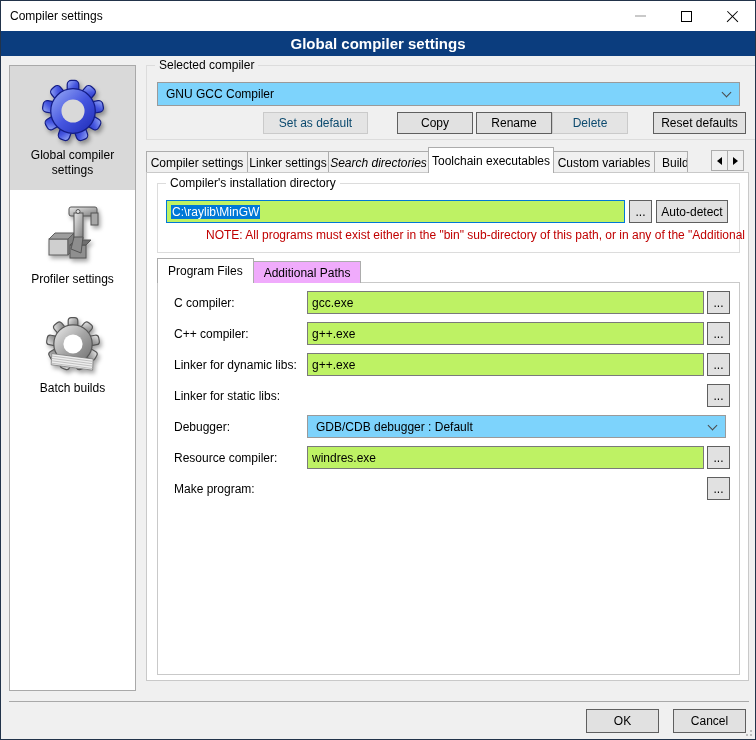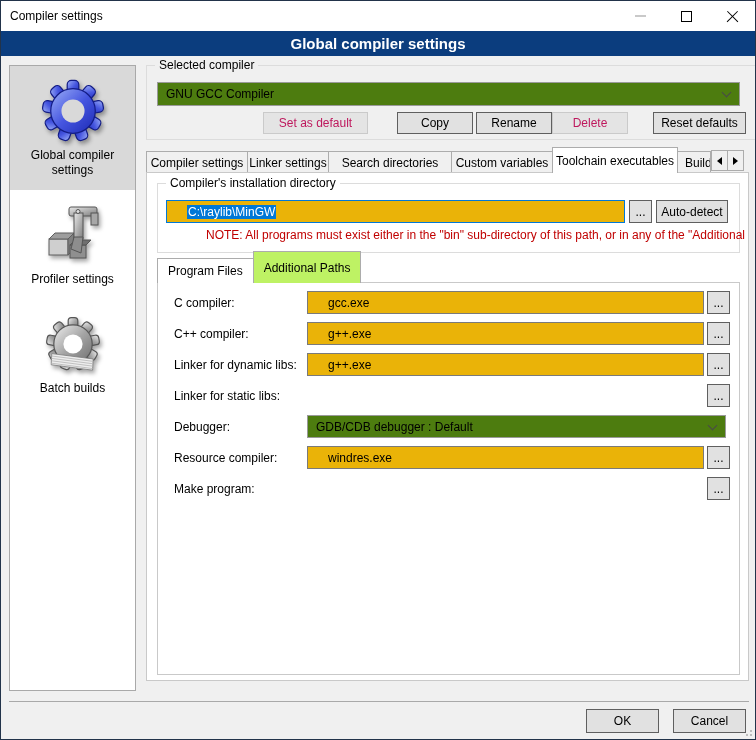--- a/index.html
+++ b/index.html
@@ -28,29 +28,29 @@
   .sidebar { position:absolute; left:8px; top:64px; width:127px; height:626px;
     background:#fff; border:1px solid #a9a9a9; }
   .side-item { width:100%; padding:8px 4px 12px; text-align:center; cursor:default; }
   .side-item.selected { background:#d9d9d9; }
   .side-icon { height:74px; display:flex; align-items:center; justify-content:center; }
   .side-icon svg { filter: drop-shadow(2px 3px 2px rgba(0,0,0,0.35)); }
   .side-label { font-size:12px; line-height:15px; color:#000; }
   
   .btn { position:absolute; background:#e1e1e1; border:1px solid #5f5f5f; font-size:12px;
     color:#000; text-align:center; display:flex; align-items:center; justify-content:center; cursor:default; }
-  .btn.disabled { background:#e4e4e4; border-color:#cacaca; color:#be185d; }
+  .btn.disabled { background:#e4e4e4; border-color:#cacaca; color:#0c4a6e; }
   .groupbox { position:absolute; border:1px solid #dcdcdc; }
   .legend { position:absolute; top:-8px; left:8px; padding:0 4px; font-size:12px; color:#000; }
-  .combo { position:absolute; background:#4d7c0f; border:1px solid #9a9a9a; font-size:12px;
+  .combo { position:absolute; background:#7dd3fc; border:1px solid #9a9a9a; font-size:12px;
     color:#000; display:flex; align-items:center; padding:0 24px 0 8px; }
   .chevron { position:absolute; right:9px; top:50%; width:7px; height:7px; margin-top:-5px;
     border-right:1.4px solid #4a4a4a; border-bottom:1.4px solid #4a4a4a; transform:rotate(45deg); }
-  .textfield { position:absolute; background:#eab308; border:1px solid #7a7a7a; font-size:12px;
-    color:#000; display:flex; align-items:center; padding:0 20px; white-space:nowrap; overflow:hidden; }
+  .textfield { position:absolute; background:#bef264; border:1px solid #7a7a7a; font-size:12px;
+    color:#000; display:flex; align-items:center; padding:0 4px; white-space:nowrap; overflow:hidden; }
   
   .grp-compiler { left:145px; top:64px; width:702px; height:75px; }
   .grp-compiler .legend { background:#f0f0f0; }
   .compiler-combo { left:10px; top:16px; width:583px; height:24px; }
   
   .tabstrip { position:absolute; left:145px; top:146px; width:603px; height:26px; display:flex; align-items:flex-end; }
   .tab { height:22px; background:#f0f0f0; border:1px solid #acacac; border-bottom:none;
     font-size:12px; display:flex; align-items:center; justify-content:center;
     white-space:nowrap; overflow:hidden; cursor:default; }
   .tab + .tab { margin-left:-1px; }
@@ -67,21 +67,21 @@
   .grp-install .legend { background:#fff; }
   .install-input { left:8px; top:16px; width:459px; height:23px; border:1px solid #0078d7; }
   .sel-text { background:#0078d7; color:#fff; padding:0 1px; }
   .browse-btn { width:23px; height:23px; }
   .install-browse { left:471px; top:16px; }
   .autodetect { left:498px; top:16px; width:72px; height:23px; }
   .note { position:absolute; left:8px; top:44px; width:572px; color:#c00000; font-size:12px;
     white-space:nowrap; overflow:hidden;margin-left:40px; }
   
   .subtabstrip { position:absolute; left:10px; top:85px; height:25px; display:flex; align-items:flex-end; z-index:3; }
-  .subtab { height:32px; background:#bef264; border:1px solid #acacac; border-bottom:none;
+  .subtab { height:22px; background:#f0abfc; border:1px solid #acacac; border-bottom:none;
     font-size:12px; display:flex; align-items:center; justify-content:center; padding:0 10px; cursor:default; }
   .subtab + .subtab { margin-left:-1px; }
   .subtab.active { height:25px; background:#fff; position:relative; }
   .subpage { position:absolute; left:10px; top:109px; width:583px; height:393px;
     background:#fff; border:1px solid #c9c9c9; z-index:2; }
   
   .prow { position:absolute; left:0; width:100%; height:23px; }
   .prow .plabel { position:absolute; left:16px; top:5px; font-size:12px; color:#000; }
   .prow .pfield { left:149px; top:0; width:397px; height:23px; }
   .prow .pbrowse { left:549px; top:0; }
@@ -208,23 +208,23 @@
     <div class="btn disabled" style="left:116px; top:46px; width:105px; height:22px;">Set as default</div>
     <div class="btn" style="left:250px; top:46px; width:76px; height:22px;">Copy</div>
     <div class="btn" style="left:329px; top:46px; width:76px; height:22px;">Rename</div>
     <div class="btn disabled" style="left:405px; top:46px; width:76px; height:22px;">Delete</div>
     <div class="btn" style="left:506px; top:46px; width:93px; height:22px;">Reset defaults</div>
   </div>
 
   <div class="tabstrip">
     <div class="tab" style="width:102px;">Compiler settings</div>
     <div class="tab" style="width:82px;">Linker settings</div>
-    <div class="tab" style="width:124px;">Search directories</div>
+    <div class="tab" style="width:101px;font-style:italic;">Search directories</div>
+    <div class="tab active" style="width:126px;">Toolchain executables</div>
     <div class="tab" style="width:102px;">Custom variables</div>
-    <div class="tab active" style="width:126px;">Toolchain executables</div>
     <div class="tab" style="width:34px; justify-content:flex-start; padding-left:7px;">Build options</div>
   </div>
   <div class="tab-arrows">
     <div class="tab-arrow">
         <span class="tri-left"></span>
       </div>
     <div class="tab-arrow" style="margin-left:-1px;">
         <span class="tri-right"></span>
       </div>
   </div>

